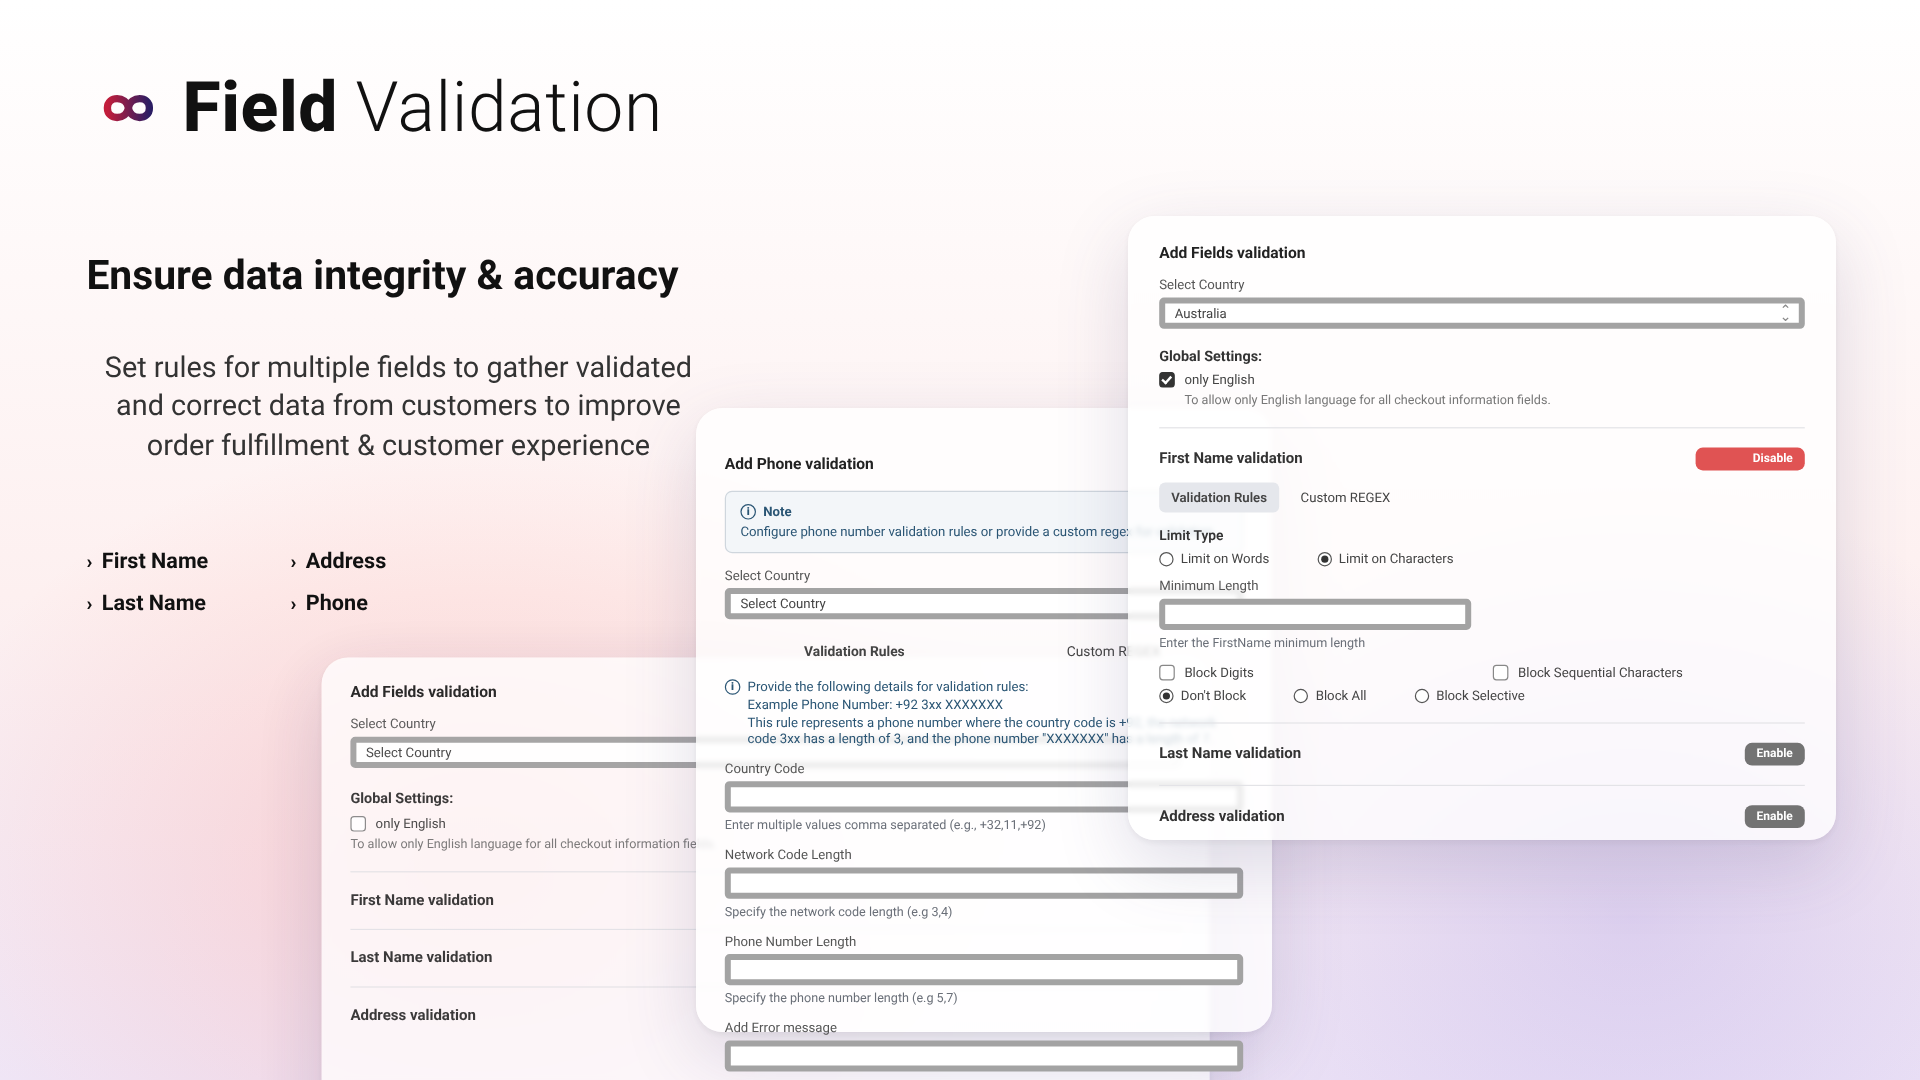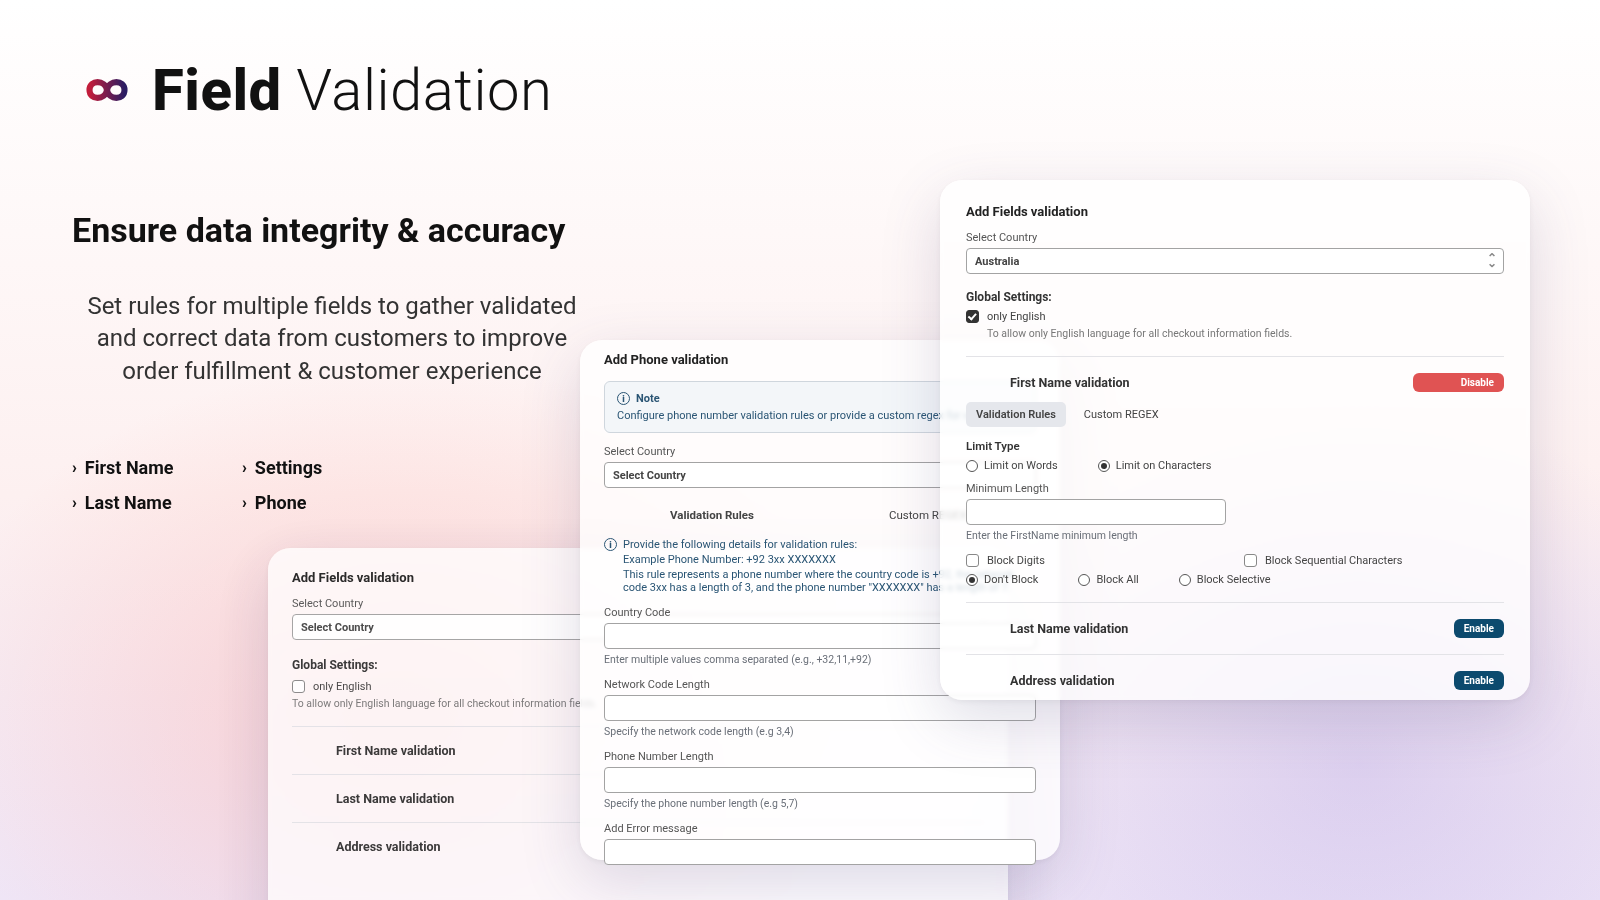--- a/index.html
+++ b/index.html
@@ -33,28 +33,28 @@
     box-shadow: 0 20px 60px rgba(80,70,120,0.18), 0 2px 6px rgba(0,0,0,0.06);
     backdrop-filter: blur(2px);
     padding: 22px 24px;
     font-size: 12.5px;
     color: #333;
   }
   .card h3 { font-size: 13px; font-weight: 700; color:#222; }
   .card .label { font-size: 11px; color:#555; display:block; margin-top: 12px; margin-bottom: 4px; }
   .card .hint  { font-size: 10.5px; color:#777; margin-top: 4px; }
   .card .select, .card .input {
-    width: 100%; height: 26px; border: 1px solid #a3a3a3; border-radius: 4px; background:#fff;
-    padding: 0 8px; font-size: 11px; color:#444; display:flex; align-items:center;font-weight:bold;
+    width: 100%; height: 26px; border: 5px solid #a3a3a3; border-radius: 4px; background:#fff;
+    padding: 0 8px; font-size: 11px; color:#444; display:flex; align-items:center;
   }
   .card .divider { height:1px; background:#e3e3e7; margin: 16px 0; }
-  .row-head { display:flex; align-items:center; justify-content:space-between; margin-top: 6px; margin-left: 44px; }
+  .row-head { display:flex; align-items:center; justify-content:space-between; margin-top: 6px; }
   .row-head .title { font-size: 12.5px; font-weight: 700; }
   .pill { font-size:10px; font-weight:700; padding:4px 10px; border-radius:6px; color:#fff; }
-  .pill.enable  { background:#0c4a6e; }
+  .pill.enable  { background:#737373; }
   .pill.disable { background:#e05353;padding-left:48px; }
   .checkbox { display:flex; align-items:center; gap:8px; font-size:11px; color:#444; }
   .checkbox .box { width:13px; height:13px; border:1px solid #888; border-radius:3px; background:#fff; display:flex; align-items:center; justify-content:center; }
   .checkbox .box.checked { background:#333; border-color:#333; }
   .checkbox .box.checked::after { content:""; width:6px; height:3px; border:2px solid #fff; border-top:none; border-right:none; transform: rotate(-48deg) translate(0px,-1px); }
   .radio { display:flex; align-items:center; gap:6px; font-size:11px; color:#444; }
   .radio .dot { width:12px; height:12px; border:1.5px solid #555; border-radius:50%; background:#fff; display:flex; align-items:center; justify-content:center; }
   .radio .dot.on::after { content:""; width:6px; height:6px; border-radius:50%; background:#333; }
   .tabs { display:flex; gap:8px; margin-top:10px; }
   .tab { font-size:11px; padding:6px 10px; border-radius:5px; color:#444; }
@@ -63,21 +63,21 @@
   .note .nhead { display:flex; align-items:center; gap:6px; font-weight:700; color:#2a5574; margin-bottom:4px; }
   .note .nhead .iicon { width:13px; height:13px; border:1.4px solid #2a5574; border-radius:50%; display:flex; align-items:center; justify-content:center; font-size:9px; font-weight:900; }
   .two-col { display:grid; grid-template-columns:1fr 1fr; gap:18px; }
   .helper { font-size:10.5px; color:#6a6f78; margin-top:4px; }
 
   
   .card-a { left: 268px; top: 548px; width: 740px; height: 420px; z-index: 1; opacity: 0.96; }
   .card-a .section { font-size:12px; font-weight:700; margin-top:18px; }
 
   
-  .card-b { left: 580px; top: 340px; width: 480px; height: 520px; z-index: 2; padding-top:12px; }
+  .card-b { left: 580px; top: 340px; width: 480px; height: 520px; z-index: 2; padding-top:40px; }
   .card-b .tabs-row { display:flex; font-size:11.5px; color:#444; margin-top:14px; }
   .card-b .tabs-row .t { flex:1; text-align:center; padding:6px 0; }
   .card-b .tabs-row .t.active { font-weight:700; }
 
   
   .card-c { left: 940px; top: 180px; width: 590px; height: 520px; z-index: 3; padding: 24px 26px; }
   .card-c .select { position:relative; }
   .card-c .select .sdots { position:absolute; right:8px; top:50%; transform:translateY(-50%); font-size:12px; color:#888; letter-spacing:-2px; line-height:0.4; }
   .card-c .subhead { font-size:12px; font-weight:700; margin-top:14px; }
 </style>
@@ -105,21 +105,21 @@
   <div class="tagline">Ensure data integrity &amp; accuracy</div>
   <div class="blurb">Set rules for multiple fields to gather validated and correct data from customers to improve order fulfillment &amp; customer experience</div>
 
   <div class="bullets">
     <div class="bullet">
         <span class="chev">›</span>
         <span>First Name</span>
       </div>
     <div class="bullet">
         <span class="chev">›</span>
-        <span>Settings</span>
+        <span>Address</span>
       </div>
     <div class="bullet">
         <span class="chev">›</span>
         <span>Last Name</span>
       </div>
     <div class="bullet">
         <span class="chev">›</span>
         <span>Phone</span>
       </div>
   </div>

